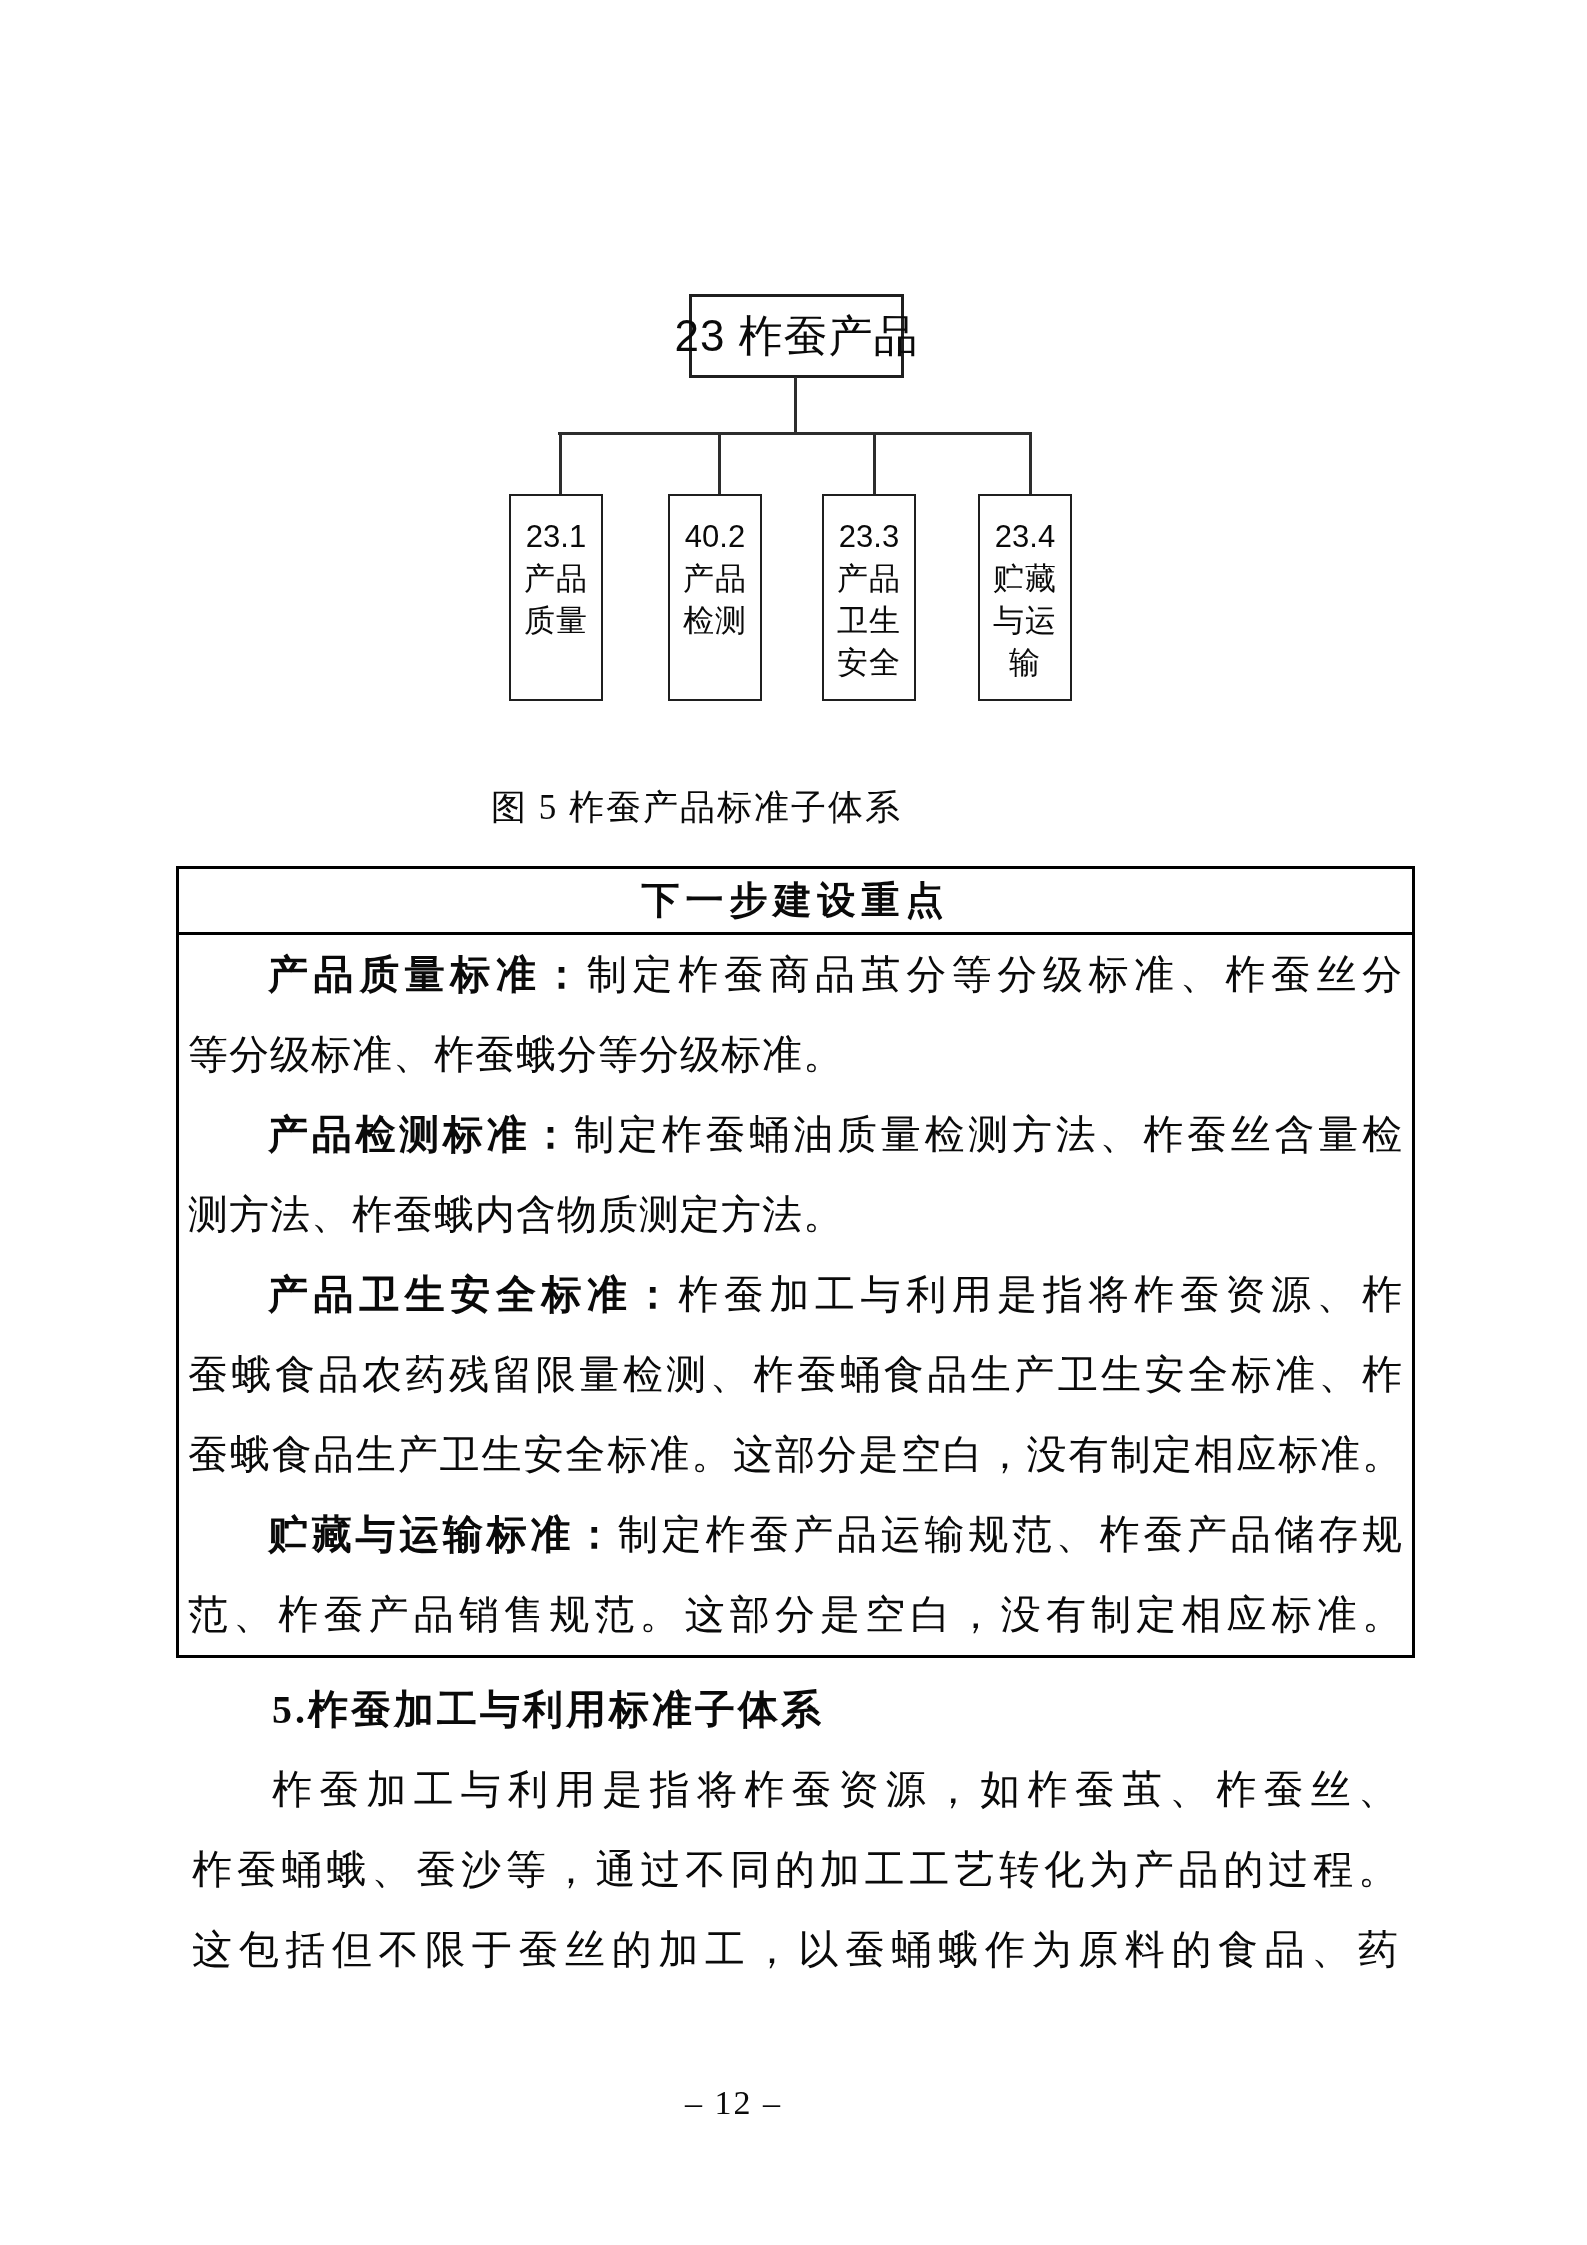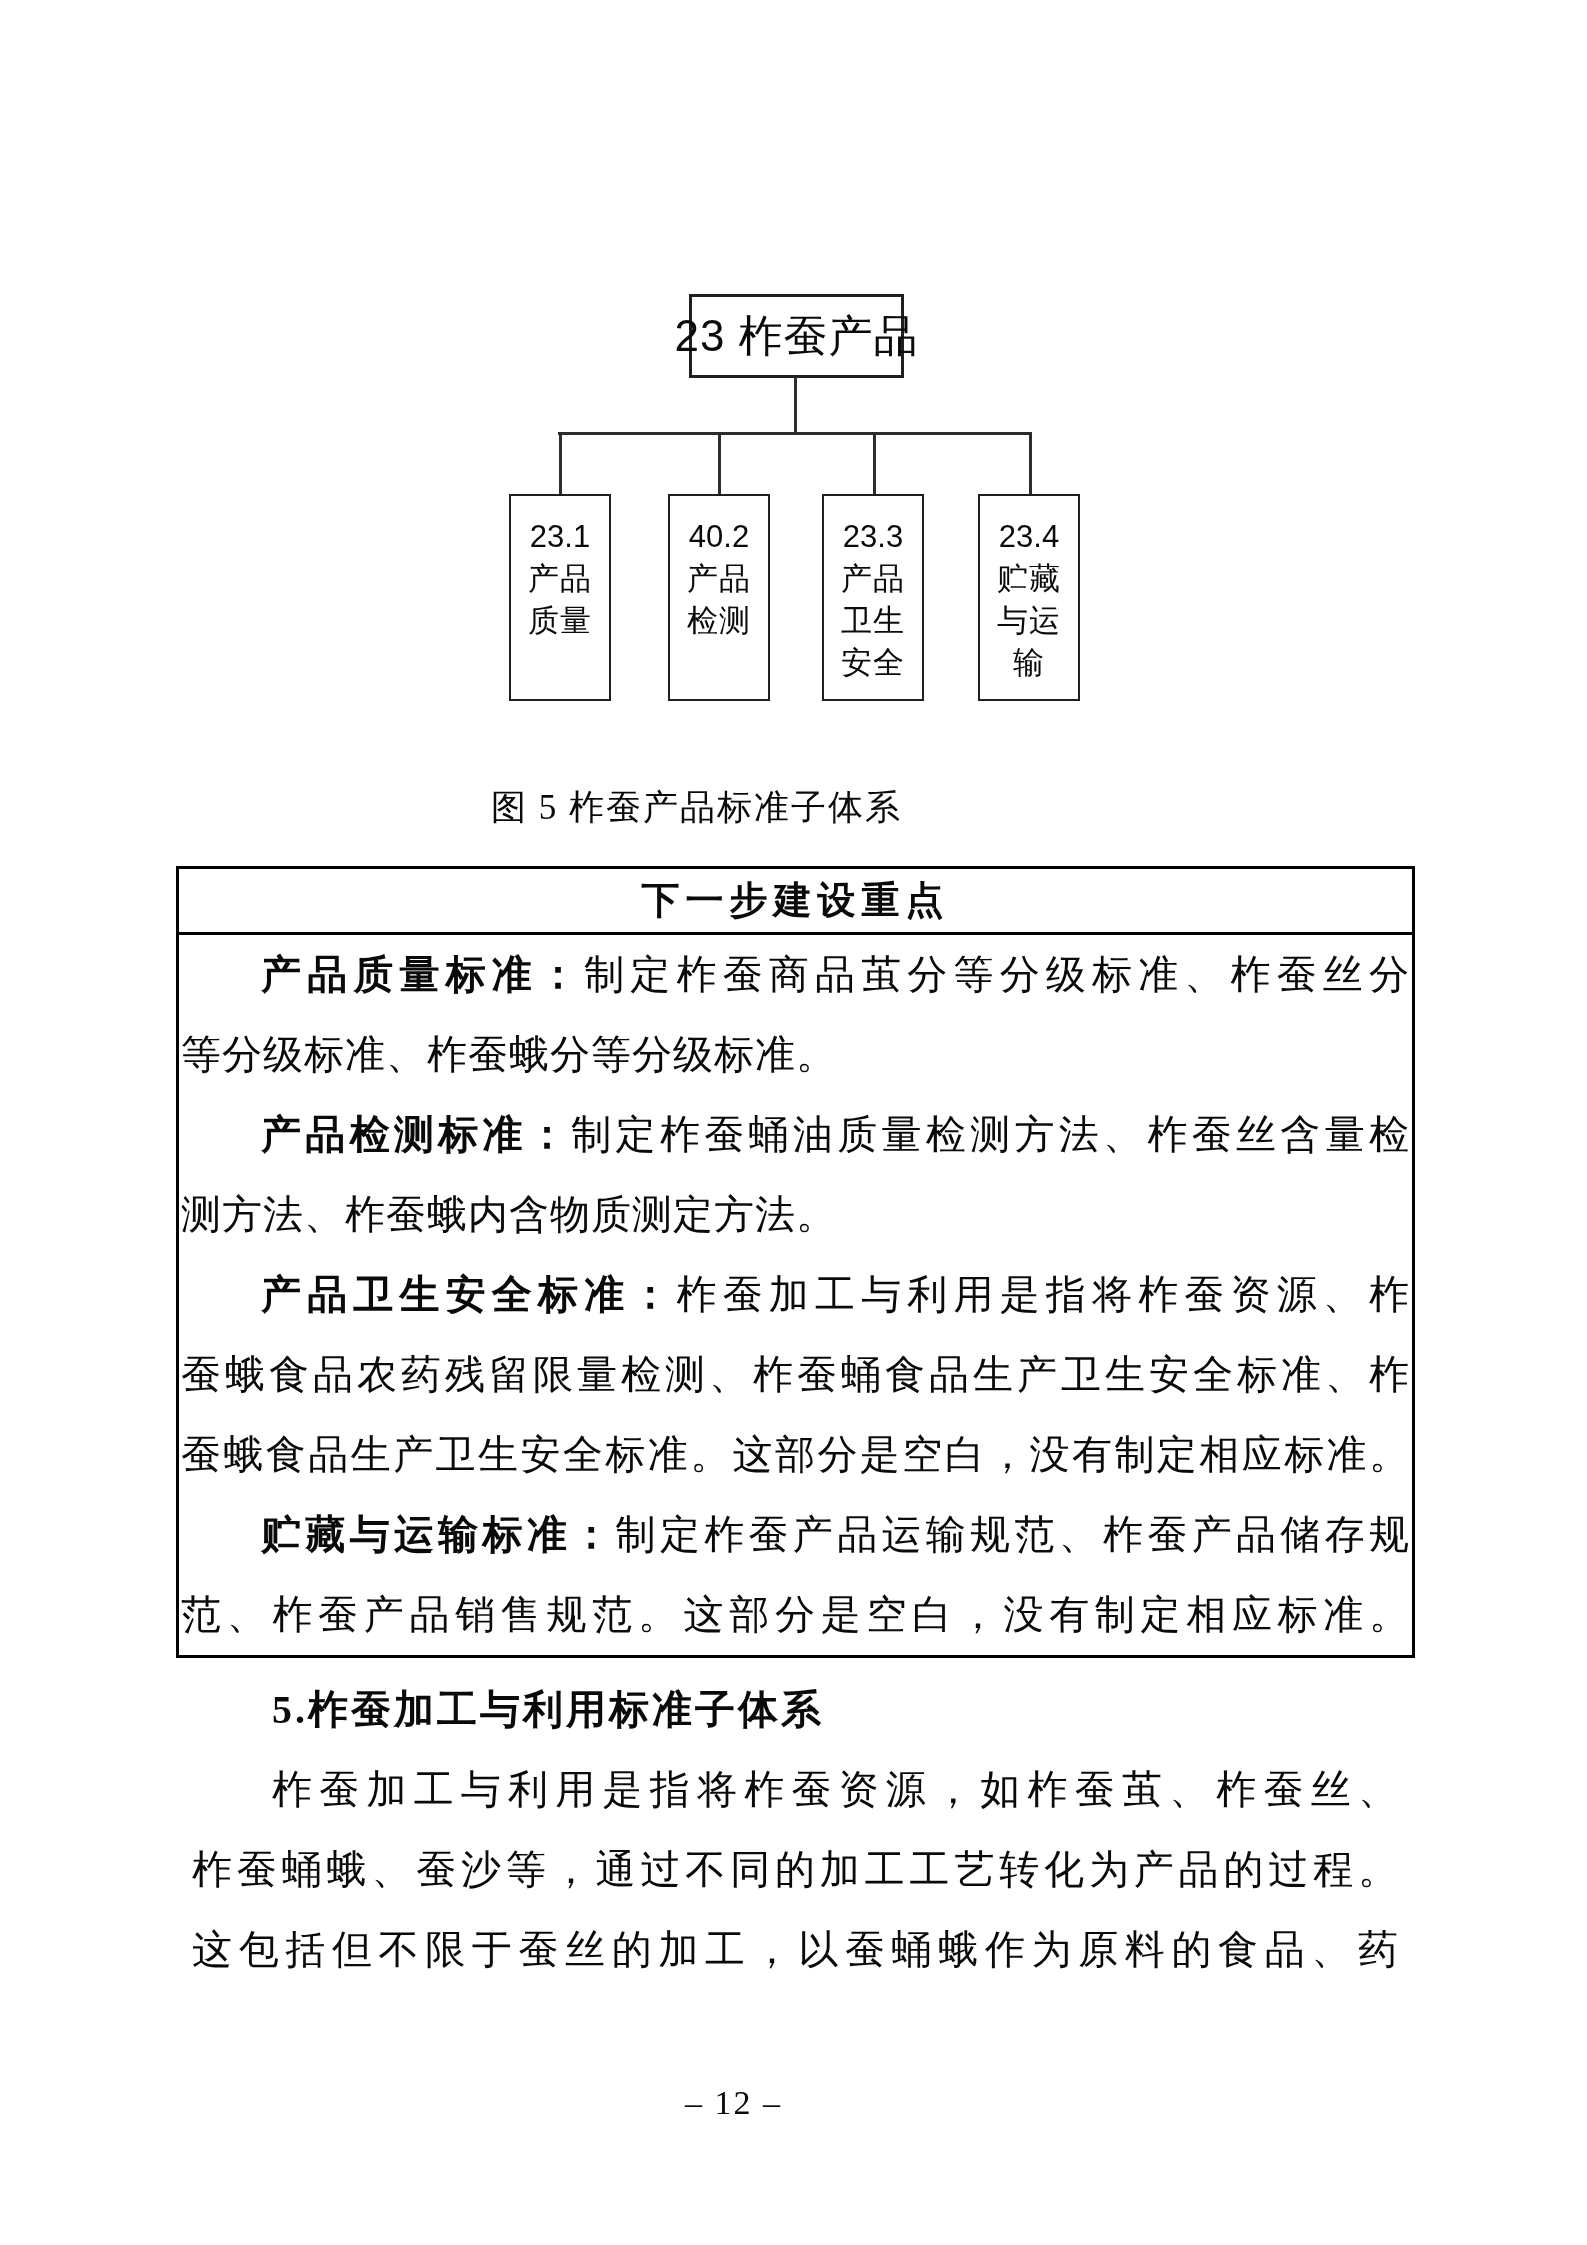--- a/index.html
+++ b/index.html
@@ -10,36 +10,36 @@
   .diagram{position:absolute;left:0;top:0;width:1587px;height:780px;}
   .root-box{position:absolute;left:689px;top:294px;width:215px;height:84px;
             border:3px solid #1f1f1f;box-sizing:border-box;
             display:flex;align-items:center;justify-content:center;
             font-family:"Liberation Sans","DejaVu Sans",sans-serif;
             font-size:44px;letter-spacing:1px;white-space:nowrap;}
   .conn{position:absolute;background:#2d2d2d;}
   .stem{left:794px;top:377px;width:3px;height:57px;}
   .hbar{left:558px;top:432px;width:474px;height:3px;}
   .drop{top:434px;width:3px;height:60px;}
-  .cbox{position:absolute;top:494px;width:102px;height:207px;
+  .cbox{position:absolute;top:494px;width:94px;height:207px;
         border:2px solid #1f1f1f;box-sizing:border-box;
         font-family:"Liberation Sans","DejaVu Sans",sans-serif;
         text-align:center;padding-top:20px;}
   .cbox-id{font-size:31px;line-height:42px;letter-spacing:0;}
   .cbox-label{width:70px;margin:0 auto;font-size:31px;line-height:42px;
               letter-spacing:1px;word-break:break-all;}
   .caption{position:absolute;left:0;top:786px;width:1393px;text-align:center;
            font-size:35px;letter-spacing:2px;line-height:44px;}
 
   
   .panel{position:absolute;left:176px;top:866px;width:1239px;box-sizing:border-box;
          border:3px solid #000;}
   .panel-title{height:63px;line-height:63px;border-bottom:3px solid #000;
                text-align:center;font-weight:bold;font-size:38px;letter-spacing:6px;}
-  .panel-body{padding:0 2px;}
+  .panel-body{padding:0 9px;}
   .tline{font-size:40px;line-height:80px;letter-spacing:1px;}
   .lead{font-weight:700;}
   .ind{text-indent:80px;}
   .fill{text-align:justify;text-align-last:justify;}
 
   
   .sec{position:absolute;left:192px;top:1658px;width:1207px;}
   .sec-heading{margin-top:12px;font-size:40px;font-weight:700;line-height:80px;
                letter-spacing:3px;text-indent:80px;}
   .bline{font-size:40px;line-height:80px;letter-spacing:1px;}

